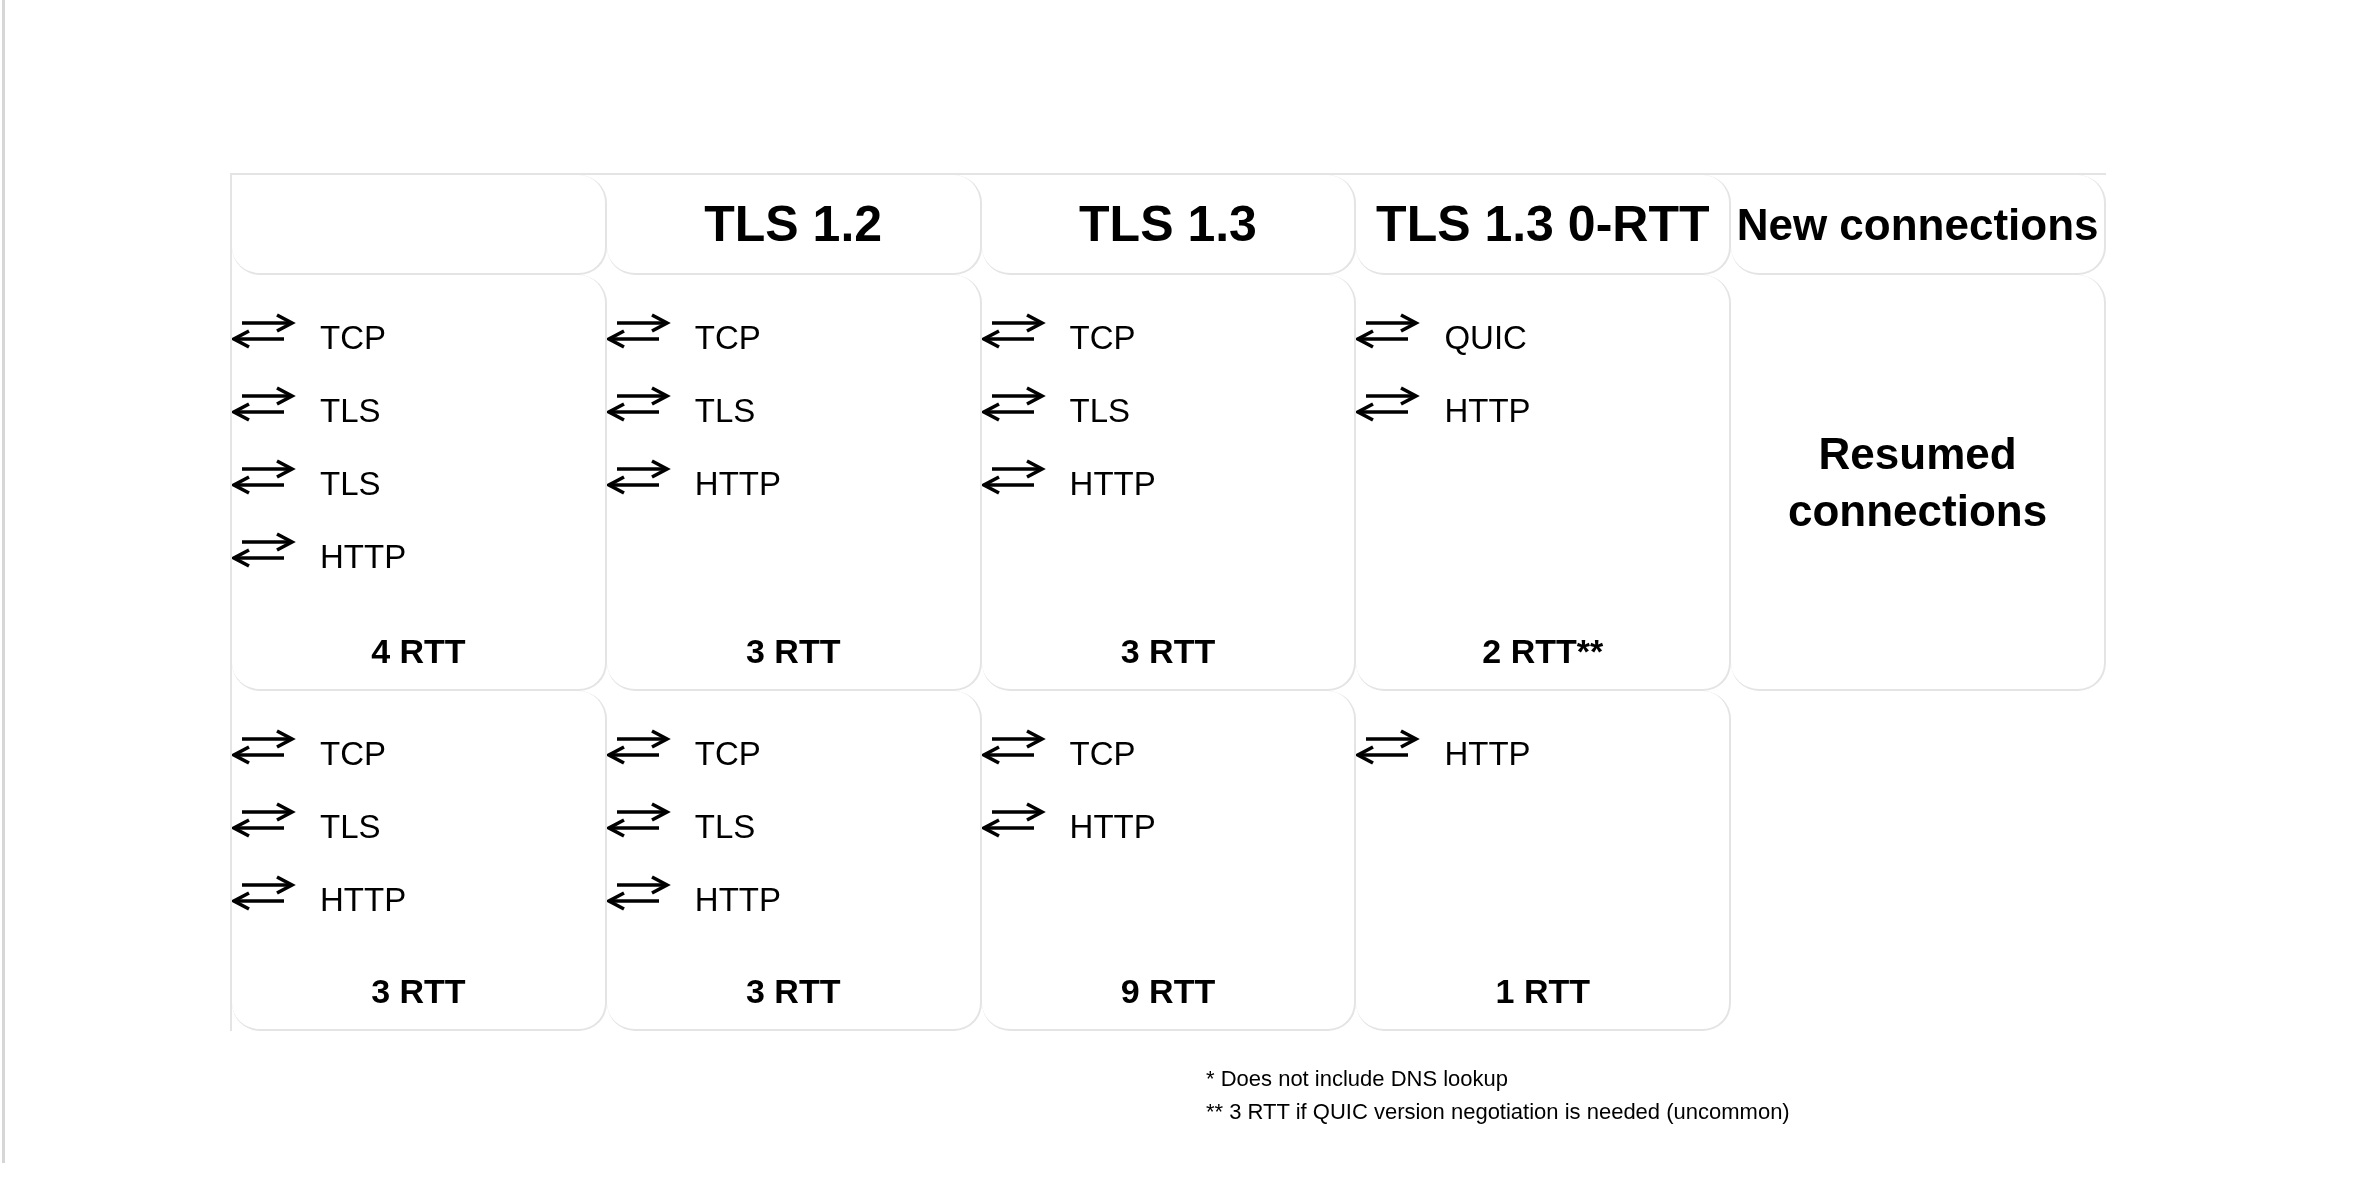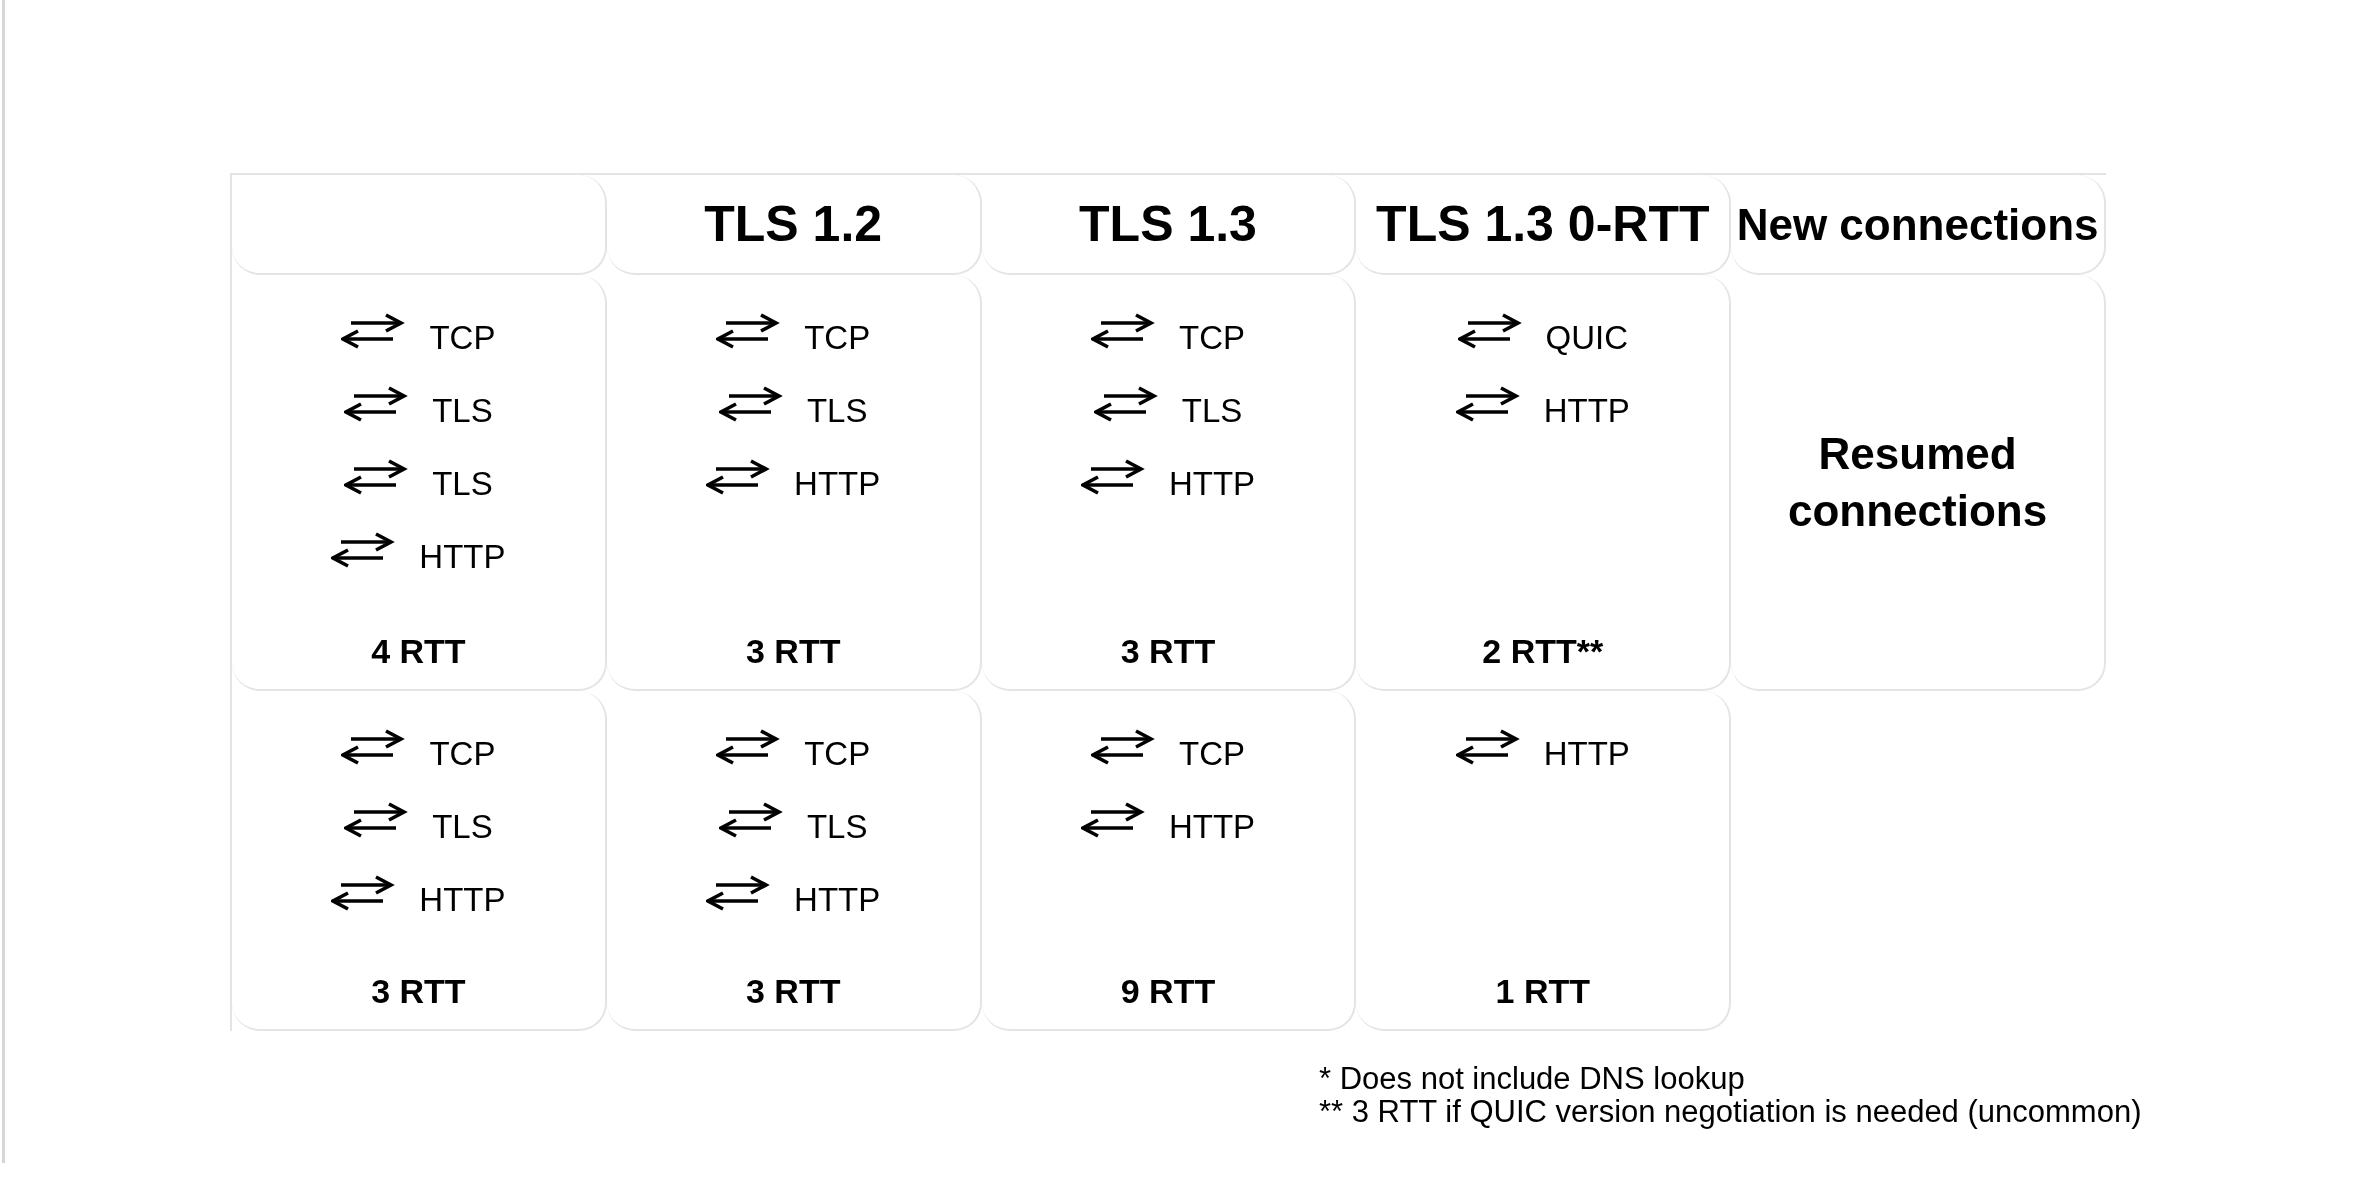--- a/index.html
+++ b/index.html
@@ -66,36 +66,36 @@
     display: flex;
     flex-direction: column;
     justify-content: space-between;
     padding: 26px 0 18px 0;
   }
   .steps { display: flex; flex-direction: column; }
   .step-line {
     height: 73px;
     display: flex;
     align-items: center;
-    justify-content: center;
+    justify-content: flex-start;
     gap: 18px;
     font-size: 33px;
   }
   .xch-icon { margin-bottom: 14px; flex: 0 0 auto; }
   .xch-icon svg { display: block; }
   .rtt-label {
     text-align: center;
     font-size: 34px;
     font-weight: bold;
     line-height: 40px;
   }
   .footnotes {
     position: absolute;
-    left: 1319px; top: 1062px;
-    font-size: 31px;
+    left: 1206px; top: 1062px;
+    font-size: 22px;
     line-height: 33px;
   }
 </style>
 </head>
 <body>
 
 <svg width="0" height="0" style="position:absolute">
   <defs>
     <g id="xch-arrows" stroke="#000" stroke-width="3.6" fill="none">
       <path d="M10 11 H59"></path>

